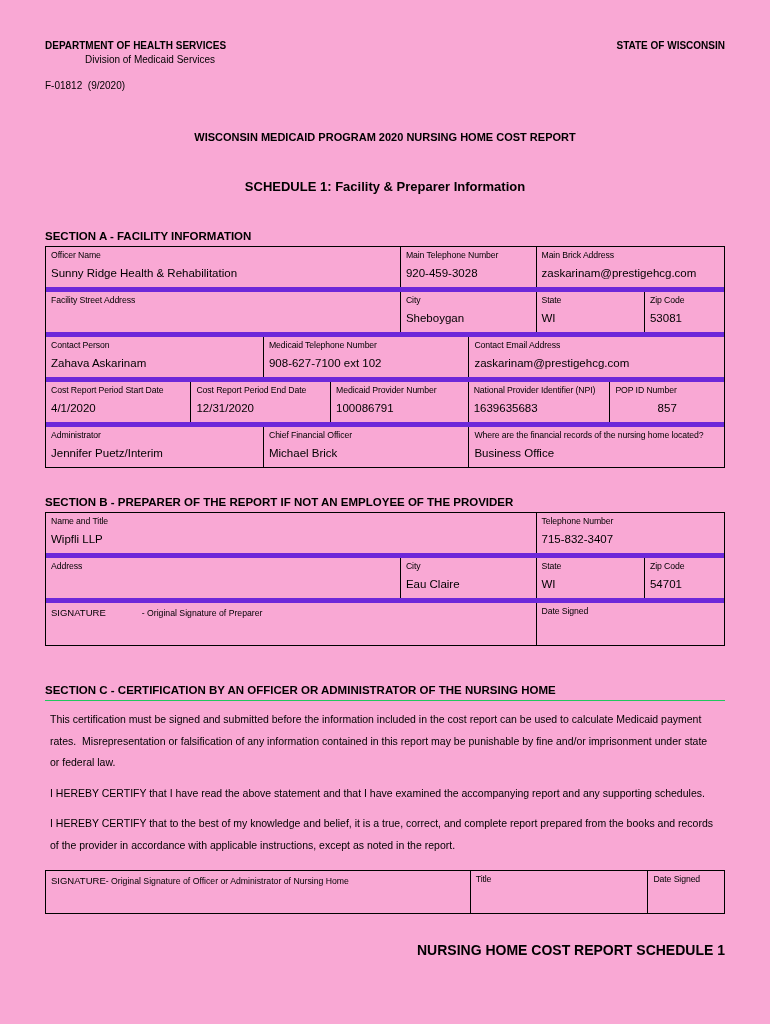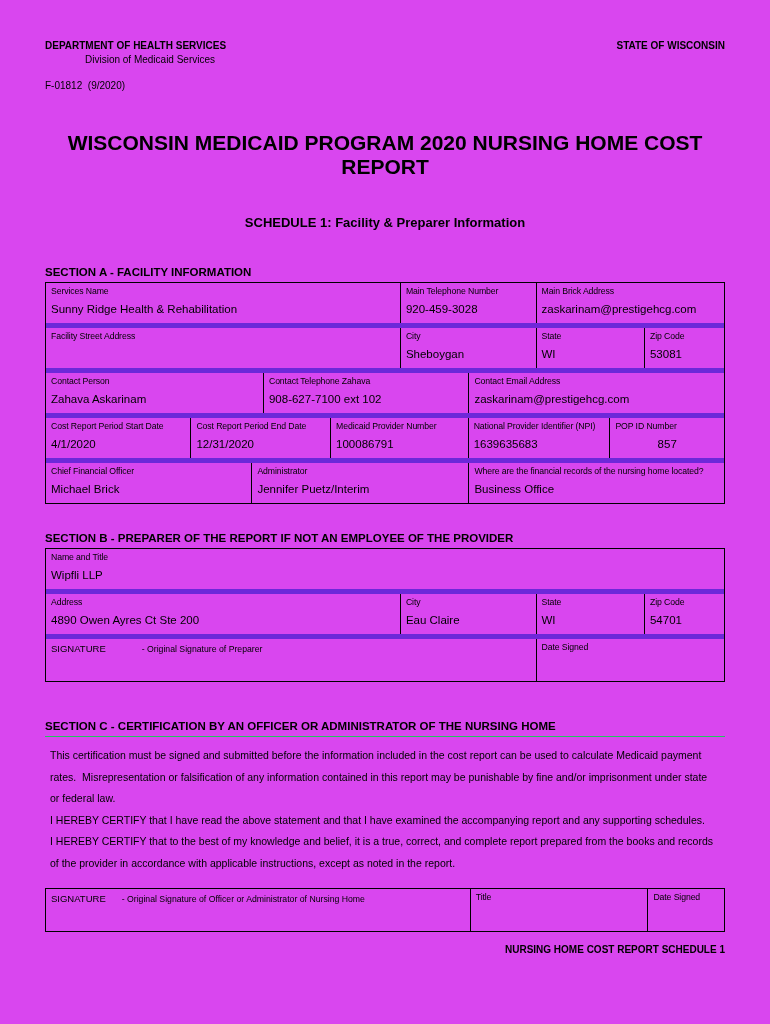--- a/index.html
+++ b/index.html
@@ -1,49 +1,49 @@
 <!DOCTYPE html>
 <html><head>
 <meta charset="utf-8">
 <style>
   * { margin:0; padding:0; box-sizing:border-box; }
   html,body { background:#e9e9e9; }
   body { font-family:"Liberation Sans", sans-serif; color:#000; }
   .page {
-    width:770px; height:1024px; margin:0 auto; background:#d946ef;
+    width:770px; height:1024px; margin:0 auto; background:#f9a8d4;
     padding:40px 45px 0 45px; position:relative; overflow:hidden;
   }
   .hdr { display:flex; justify-content:space-between; align-items:flex-start; }
   .hdr-dept, .hdr-state { font-weight:bold; font-size:10px; }
   .hdr-division { font-size:10px; margin-top:3px;padding-left:40px; }
   .hdr-form { font-size:10px; margin-top:15px; white-space:pre-wrap; }
-  .title { text-align:center; font-weight:bold; font-size:21px; margin-top:40px; }
+  .title { text-align:center; font-weight:bold; font-size:11px; margin-top:40px; }
   .subtitle { text-align:center; font-weight:bold; font-size:13px; margin-top:36px; }
   .section-a { margin-top:36px; }
   .section-b { margin-top:28px; }
   .section-c { margin-top:38px; }
   .section-heading { font-weight:bold; font-size:11.5px; margin-bottom:4px; }
   .ftable { border:1px solid #000; }
   .frow { display:flex; }
   .frow + .frow { border-top:5px solid #6d28d9; }
   .fcell { padding:3px 5px 4px 5px; min-height:40px; overflow:hidden; }
   .fcell + .fcell { border-left:1px solid #000; }
   .flabel { font-size:8.7px; letter-spacing:-0.1px; white-space:nowrap; }
   .fvalue { font-size:11.5px; margin-top:7px; white-space:nowrap; }
   .fvalue.center { text-align:center; }
   .sig-line { display:flex; align-items:baseline; padding-top:1px; }
   .sig-word { font-size:9.5px; }
   .sig-note { font-size:8.7px; }
   .sig-note.far { margin-left:36px; }
-  .sig-note.near { margin-left:16px; }
+  .sig-note.near { margin-left:0; }
   .cert-box { border-top:1px solid #22c55e; padding:8px 10px 14px 5px; }
   .cert-para { font-size:10.5px; line-height:2.05; white-space:pre-wrap; }
-  .cert-para + .cert-para { }
+  .cert-para + .cert-para { margin-top:9px; }
   .sig-row .fcell { min-height:42px; }
-  .footer { text-align:right; font-weight:bold; font-size:10px; margin-top:12px; }
+  .footer { text-align:right; font-weight:bold; font-size:14px; margin-top:28px; }
 </style>
 </head>
 <body>
 
 <div class="page">
 
   <div class="hdr">
     <div>
       <div class="hdr-dept">DEPARTMENT OF HEALTH SERVICES</div>
       <div class="hdr-division">Division of Medicaid Services</div>
@@ -54,21 +54,21 @@
 
   <div class="title">WISCONSIN MEDICAID PROGRAM 2020 NURSING HOME COST REPORT</div>
   <div class="subtitle">SCHEDULE 1: Facility &amp; Preparer Information</div>
 
   <div class="section-a">
     <div class="section-heading">SECTION A - FACILITY INFORMATION</div>
     <div class="ftable">
 
       <div class="frow">
         <div class="fcell" style="flex:0 0 52.2%">
-          <div class="flabel">Services Name</div>
+          <div class="flabel">Officer Name</div>
           <div class="fvalue">Sunny Ridge Health &amp; Rehabilitation</div>
         </div>
         <div class="fcell" style="flex:0 0 20%">
           <div class="flabel">Main Telephone Number</div>
           <div class="fvalue">920-459-3028</div>
         </div>
         <div class="fcell" style="flex:1">
           <div class="flabel">Main Brick Address</div>
           <div class="fvalue">zaskarinam@prestigehcg.com</div>
         </div>
@@ -91,21 +91,21 @@
           <div class="fvalue">53081</div>
         </div>
       </div>
 
       <div class="frow">
         <div class="fcell" style="flex:0 0 32%">
           <div class="flabel">Contact Person</div>
           <div class="fvalue">Zahava Askarinam</div>
         </div>
         <div class="fcell" style="flex:0 0 30.3%">
-          <div class="flabel">Contact Telephone Zahava</div>
+          <div class="flabel">Medicaid Telephone Number</div>
           <div class="fvalue">908-627-7100 ext 102</div>
         </div>
         <div class="fcell" style="flex:1">
           <div class="flabel">Contact Email Address</div>
           <div class="fvalue">zaskarinam@prestigehcg.com</div>
         </div>
       </div>
 
       <div class="frow">
         <div class="fcell" style="flex:0 0 21.3%">
@@ -124,52 +124,55 @@
           <div class="flabel">National Provider Identifier (NPI)</div>
           <div class="fvalue">1639635683</div>
         </div>
         <div class="fcell" style="flex:1">
           <div class="flabel">POP ID Number</div>
           <div class="fvalue center">857</div>
         </div>
       </div>
 
       <div class="frow">
+        <div class="fcell" style="flex:0 0 32%">
+          <div class="flabel">Administrator</div>
+          <div class="fvalue">Jennifer Puetz/Interim</div>
+        </div>
         <div class="fcell" style="flex:0 0 30.3%">
           <div class="flabel">Chief Financial Officer</div>
           <div class="fvalue">Michael Brick</div>
         </div>
-        <div class="fcell" style="flex:0 0 32%">
-          <div class="flabel">Administrator</div>
-          <div class="fvalue">Jennifer Puetz/Interim</div>
-        </div>
         <div class="fcell" style="flex:1">
           <div class="flabel">Where are the financial records of the nursing home located?</div>
           <div class="fvalue">Business Office</div>
         </div>
       </div>
 
     </div>
   </div>
 
   <div class="section-b">
     <div class="section-heading">SECTION B - PREPARER OF THE REPORT IF NOT AN EMPLOYEE OF THE PROVIDER</div>
     <div class="ftable">
 
       <div class="frow">
         <div class="fcell" style="flex:0 0 72.2%">
           <div class="flabel">Name and Title</div>
           <div class="fvalue">Wipfli LLP</div>
         </div>
+        <div class="fcell" style="flex:1">
+          <div class="flabel">Telephone Number</div>
+          <div class="fvalue">715-832-3407</div>
+        </div>
       </div>
 
       <div class="frow">
         <div class="fcell" style="flex:0 0 52.2%">
           <div class="flabel">Address</div>
-          <div class="fvalue">4890 Owen Ayres Ct Ste 200</div>
         </div>
         <div class="fcell" style="flex:0 0 20%">
           <div class="flabel">City</div>
           <div class="fvalue">Eau Claire</div>
         </div>
         <div class="fcell" style="flex:0 0 16%">
           <div class="flabel">State</div>
           <div class="fvalue">WI</div>
         </div>
         <div class="fcell" style="flex:1">

